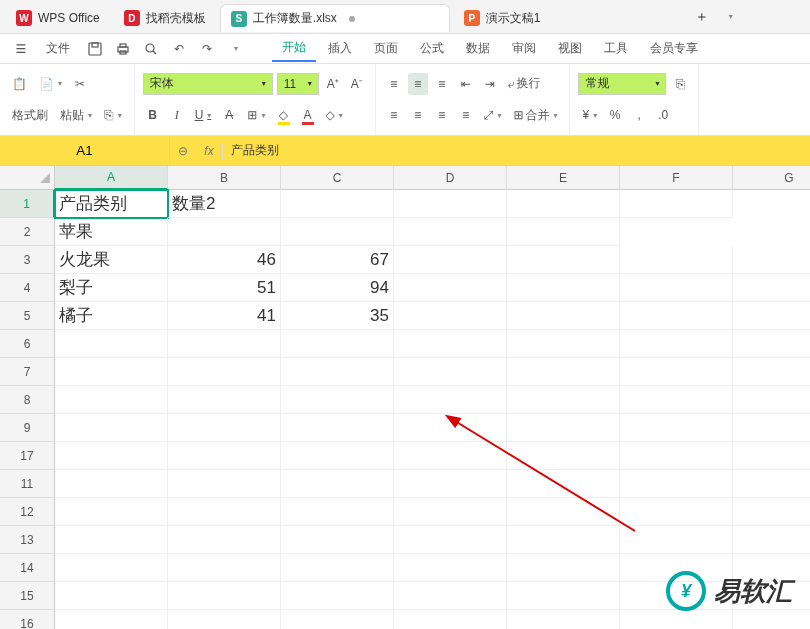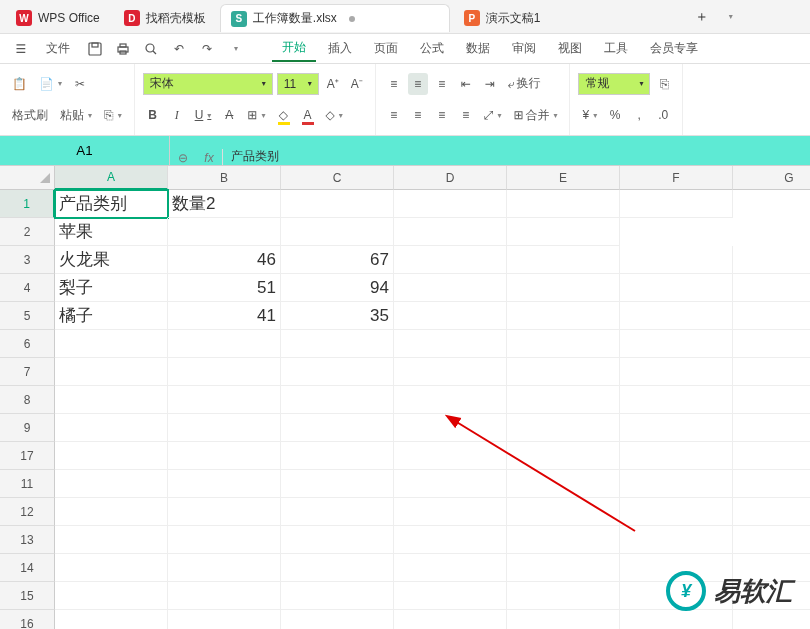--- a/index.html
+++ b/index.html
@@ -14,42 +14,42 @@
 .ic-wps { background: #d23; }
 .ic-doc { background: #d23; }
 .ic-sheet { background: #3a9; }
 .ic-ppt { background: #e63; }
 .newtab { width: 24px; height: 24px; display: flex; align-items: center; justify-content: center; cursor: pointer; margin-left: 4px; font-size: 14px; }
 
 
 .menubar { height: 30px; display: flex; align-items: center; border-bottom: 1px solid #e0e0e0; padding: 0 8px; gap: 2px; background: #fff; }
 .mb-ic { width: 26px; height: 22px; display: flex; align-items: center; justify-content: center; cursor: pointer; color: #555; }
 .menu-item { padding: 4px 10px; cursor: pointer; color: #555; }
-.menu-item.active { color: #0a7; border-bottom: 2px solid #15803d; font-weight: 500; }
+.menu-item.active { color: #0a7; border-bottom: 2px solid #3b82f6; font-weight: 500; }
 
 
 .ribbon { height: 72px; border-bottom: 1px solid #e0e0e0; display: flex; align-items: stretch; background: #fff; }
 .r-group { border-right: 1px solid #eee; padding: 4px 8px; display: flex; flex-direction: column; justify-content: space-around; }
 .r-row { display: flex; align-items: center; gap: 4px; }
 .r-btn { padding: 2px 4px; cursor: pointer; display: flex; align-items: center; gap: 2px; color: #555; border-radius: 3px; min-width: 20px; justify-content: center; height: 22px; }
 .dd::after { content: "▾"; font-size: 8px; margin-left: 2px; color: #888; }
 .font-sel { border: 1px solid #ccc; height: 22px; padding: 0 6px; display: flex; align-items: center; justify-content: space-between; background: #bef264; cursor: pointer; }
 .font-name { width: 130px; }
 .font-size { width: 42px; }
 .bold { font-weight: bold; }
 .italic { font-style: italic; font-family: serif; }
 .underline { text-decoration: underline; }
 .strike { text-decoration: line-through; }
 .colorbar { position: relative; }
 .colorbar::after { content: ""; position: absolute; bottom: 1px; left: 3px; right: 3px; height: 3px; }
 .cb-yellow::after { background: #fd0; }
 .cb-red::after { background: #d33; }
 
 
-.fbar { height: 30px; display: flex; align-items: flex-end; border-bottom: 1px solid #d0d0d0; background: #5eead4; }
+.fbar { height: 30px; display: flex; align-items: center; border-bottom: 1px solid #d0d0d0; background: #fde047; }
 .namebox { width: 170px; height: 100%; border-right: 1px solid #d0d0d0; display: flex; align-items: center; justify-content: center; }
 .namebox input { width: 110px; border: none; outline: none; text-align: center; background: transparent; }
 .fbar-ic { width: 26px; display: flex; align-items: center; justify-content: center; color: #777; cursor: pointer; }
 .fbar-v { flex: 1; padding: 0 8px; color: #333; }
 
 
 .grid { position: relative; height: 463px; overflow: hidden; }
 .corner { position: absolute; left: 0; top: 0; width: 55px; height: 24px; background: #f4f4f4; border-right: 1px solid #ccc; border-bottom: 1px solid #ccc; display: flex; align-items: center; justify-content: flex-end; padding-right: 4px; }
 .colheads { position: absolute; left: 55px; top: 0; height: 24px; display: flex; }
 .colhead { width: 113px; background: #f4f4f4; border-right: 1px solid #ddd; border-bottom: 1px solid #ccc; display: flex; align-items: center; justify-content: center; color: #555; }
@@ -183,21 +183,21 @@
       <div class="r-btn">≡</div>
       <div class="r-btn">≡</div>
       <div class="r-btn">≡</div>
       <div class="r-btn">≡</div>
       <div class="r-btn dd">⤢</div>
       <div class="r-btn dd">⊞<span>合并</span></div>
     </div>
   </div>
   <div class="r-group">
     <div class="r-row">
-      <div class="font-sel" style="width:72px">
+      <div class="font-sel" style="width:88px">
           <span>常规</span>
           <span style="font-size:8px">▾</span>
         </div>
       <div class="r-btn">⎘</div>
     </div>
     <div class="r-row">
       <div class="r-btn dd">¥</div>
       <div class="r-btn">%</div>
       <div class="r-btn">,</div>
       <div class="r-btn">.0</div>

